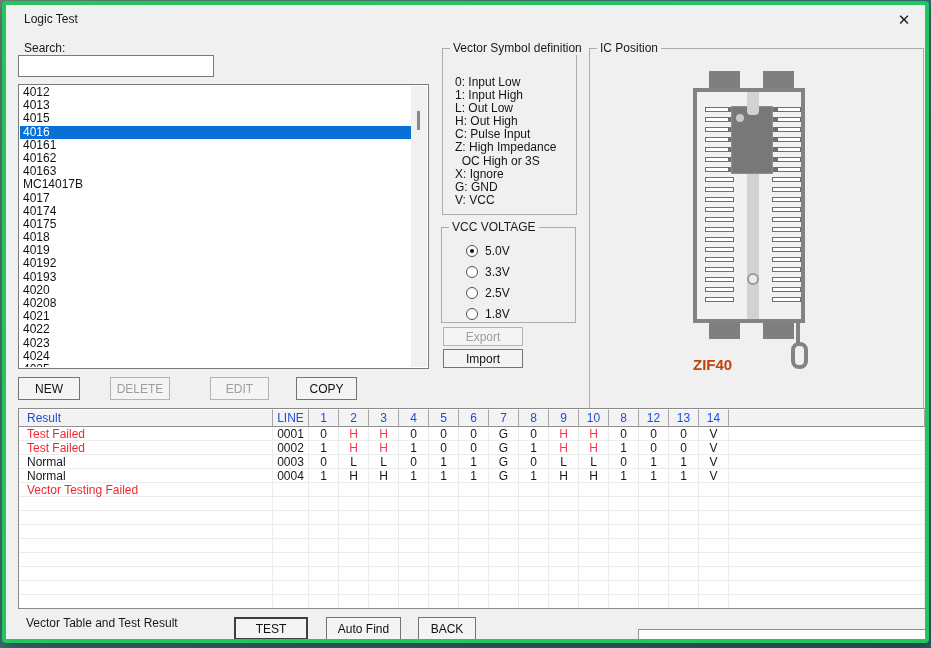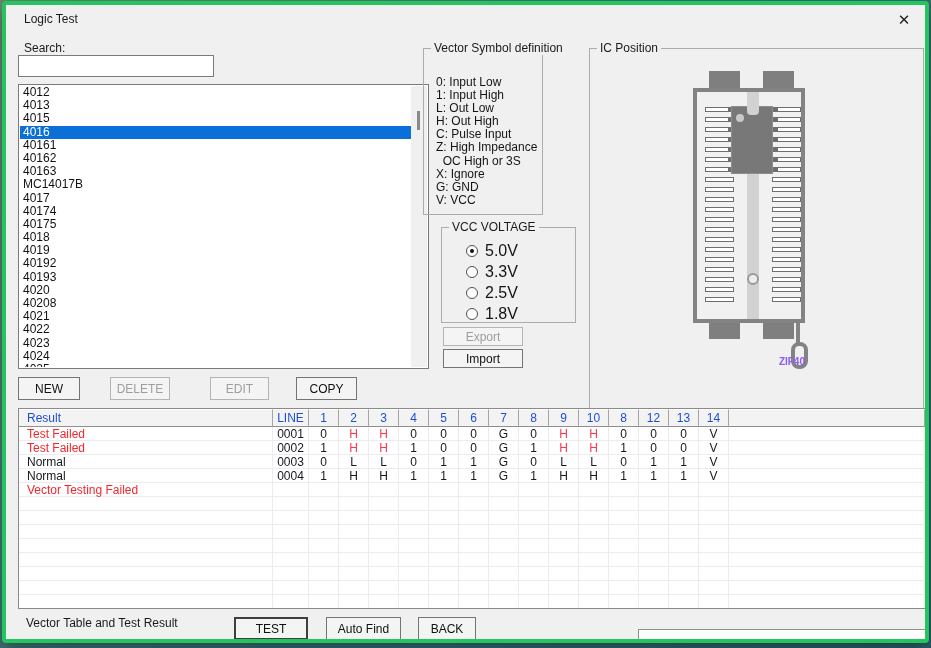--- a/index.html
+++ b/index.html
@@ -34,21 +34,21 @@
   .group-label { position:absolute; top:-8px; left:7px; background:#f0f0f0; padding:0 3px;
                  font-size:12px; color:#1a1a1a; white-space:nowrap; }
   .vs-lines { position:absolute; left:12px; top:27px; right:4px; }
   .vs-line { font-size:12px; line-height:13.1px; color:#151515; white-space:pre; }
   .radio-col { position:absolute; left:24px; top:16px; display:flex; flex-direction:column; gap:7px; }
   .radio-row { display:flex; align-items:center; gap:7px; height:14px; }
   .radio-circle { width:12px; height:12px; border:1px solid #4f4f4f; border-radius:50%;
                   background:#fff; position:relative; flex:0 0 auto; }
   .radio-circle.checked::after { content:""; position:absolute; left:3px; top:3px; width:4px;
                   height:4px; border-radius:50%; background:#111; }
-  .radio-label { font-size:16px; color:#141414; }
+  .radio-label { font-size:12px; color:#141414; }
   
   .rtable { position:absolute; left:12px; top:403px; width:908px; height:201px;
             background:#fff; border:1px solid #8a8a8a; overflow:hidden; }
   .h-row { display:flex; height:18px; }
   .hcell { background:#f3f3f3; border-right:1px solid #a5a5a5; border-bottom:1px solid #8f8f8f;
            border-top:1px solid #fff; display:flex; align-items:center; justify-content:center;
            font-size:12px; color:#1d4ed8; flex:0 0 auto; }
   .t-row { display:flex; height:14px; }
   .cell { border-right:1px solid #ececec; border-bottom:1px solid #ececec; display:flex;
           align-items:center; justify-content:center; font-size:12px; color:var(--txt); flex:0 0 auto; }
@@ -70,22 +70,22 @@
   .slot { position:absolute; height:5px; background:#fff; border:1px solid #6e6e6e; }
   .stub { position:absolute; height:5px; background:#6f6f6f; }
   .chip { left:141px; top:57px; width:42px; height:68px; background:#787878; border:1px solid #8d8d8d; }
   .chip-notch { left:157px; top:57px; width:12px; height:9px; background:#d2d2d2;
                 border-bottom-left-radius:4px; border-bottom-right-radius:4px; }
   .pin1-dot { left:146px; top:65px; width:8px; height:8px; border-radius:50%; background:#c9c9c9; }
   .mid-circle { left:157px; top:224px; width:12px; height:12px; border:2px solid #9a9a9a;
                 border-radius:50%; background:#ececec; }
   .lever-stem { left:206px; top:274px; width:4px; height:21px; background:#838383; }
   .lever-ring { left:201px; top:293px; width:17px; height:27px; border:4px solid #838383; border-radius:8px; }
-  .zif-label { left:103px; top:307px; width:112px; text-align:right; font-weight:bold;
-               font-size:10px; color:#8b5cf6; }
+  .zif-label { left:103px; top:307px; width:112px; text-align:left; font-weight:bold;
+               font-size:15px; color:#c2410c; }
 </style>
 </head>
 <body>
 
 <div class="dialog">
 
   <div class="titlebar">
     <span class="title-text">Logic Test</span>
     <span class="close-btn">✕</span>
   </div>
@@ -121,21 +121,21 @@
     <div class="lb-scroll">
       <div class="lb-thumb"></div>
     </div>
   </div>
 
   <div class="btn" style="left:12px; top:372px; width:62px;">NEW</div>
   <div class="btn disabled" style="left:104px; top:372px; width:60px;">DELETE</div>
   <div class="btn disabled" style="left:204px; top:372px; width:59px;">EDIT</div>
   <div class="btn" style="left:290px; top:372px; width:61px;">COPY</div>
 
-  <div class="groupbox" style="left:417px; top:43px; width:120px; height:167px;">
+  <div class="groupbox" style="left:436px; top:43px; width:135px; height:167px;">
     <span class="group-label">Vector Symbol definition</span>
     <div class="vs-lines">
         <div class="vs-line">0: Input Low</div>
         <div class="vs-line">1: Input High</div>
         <div class="vs-line">L: Out Low</div>
         <div class="vs-line">H: Out High</div>
         <div class="vs-line">C: Pulse Input</div>
         <div class="vs-line">Z: High Impedance</div>
         <div class="vs-line">  OC High or 3S</div>
         <div class="vs-line">X: Ignore</div>

